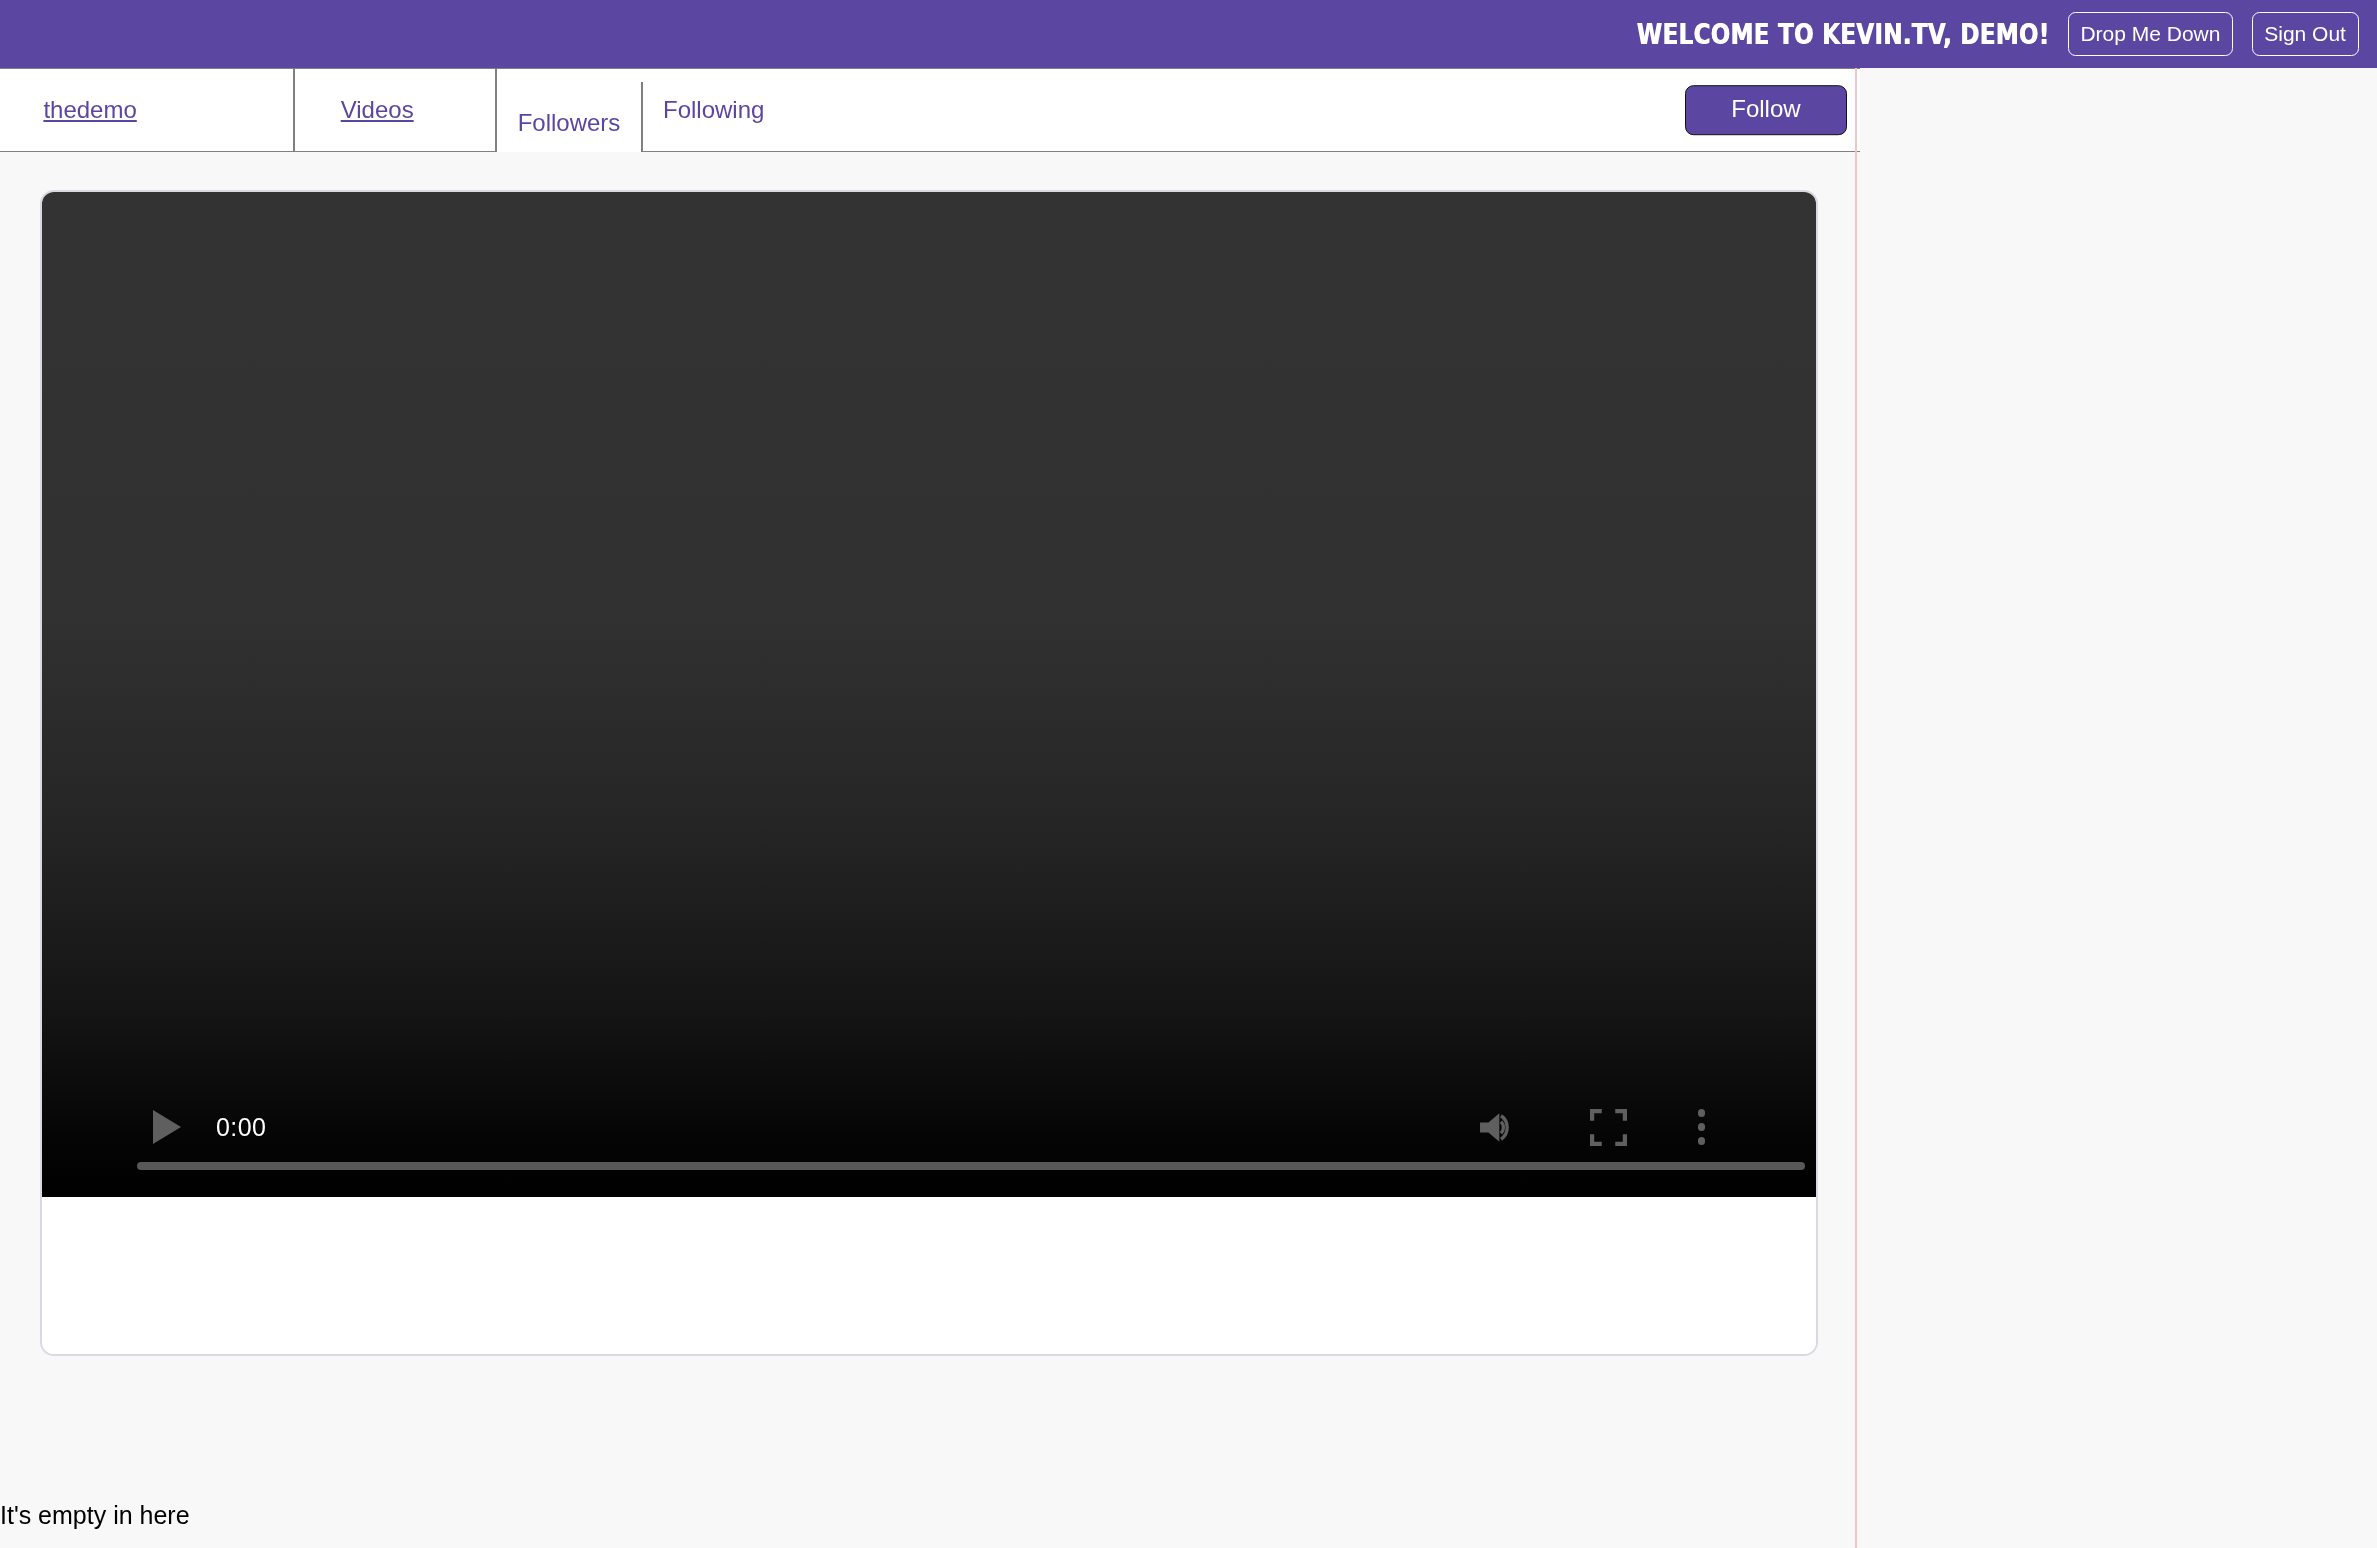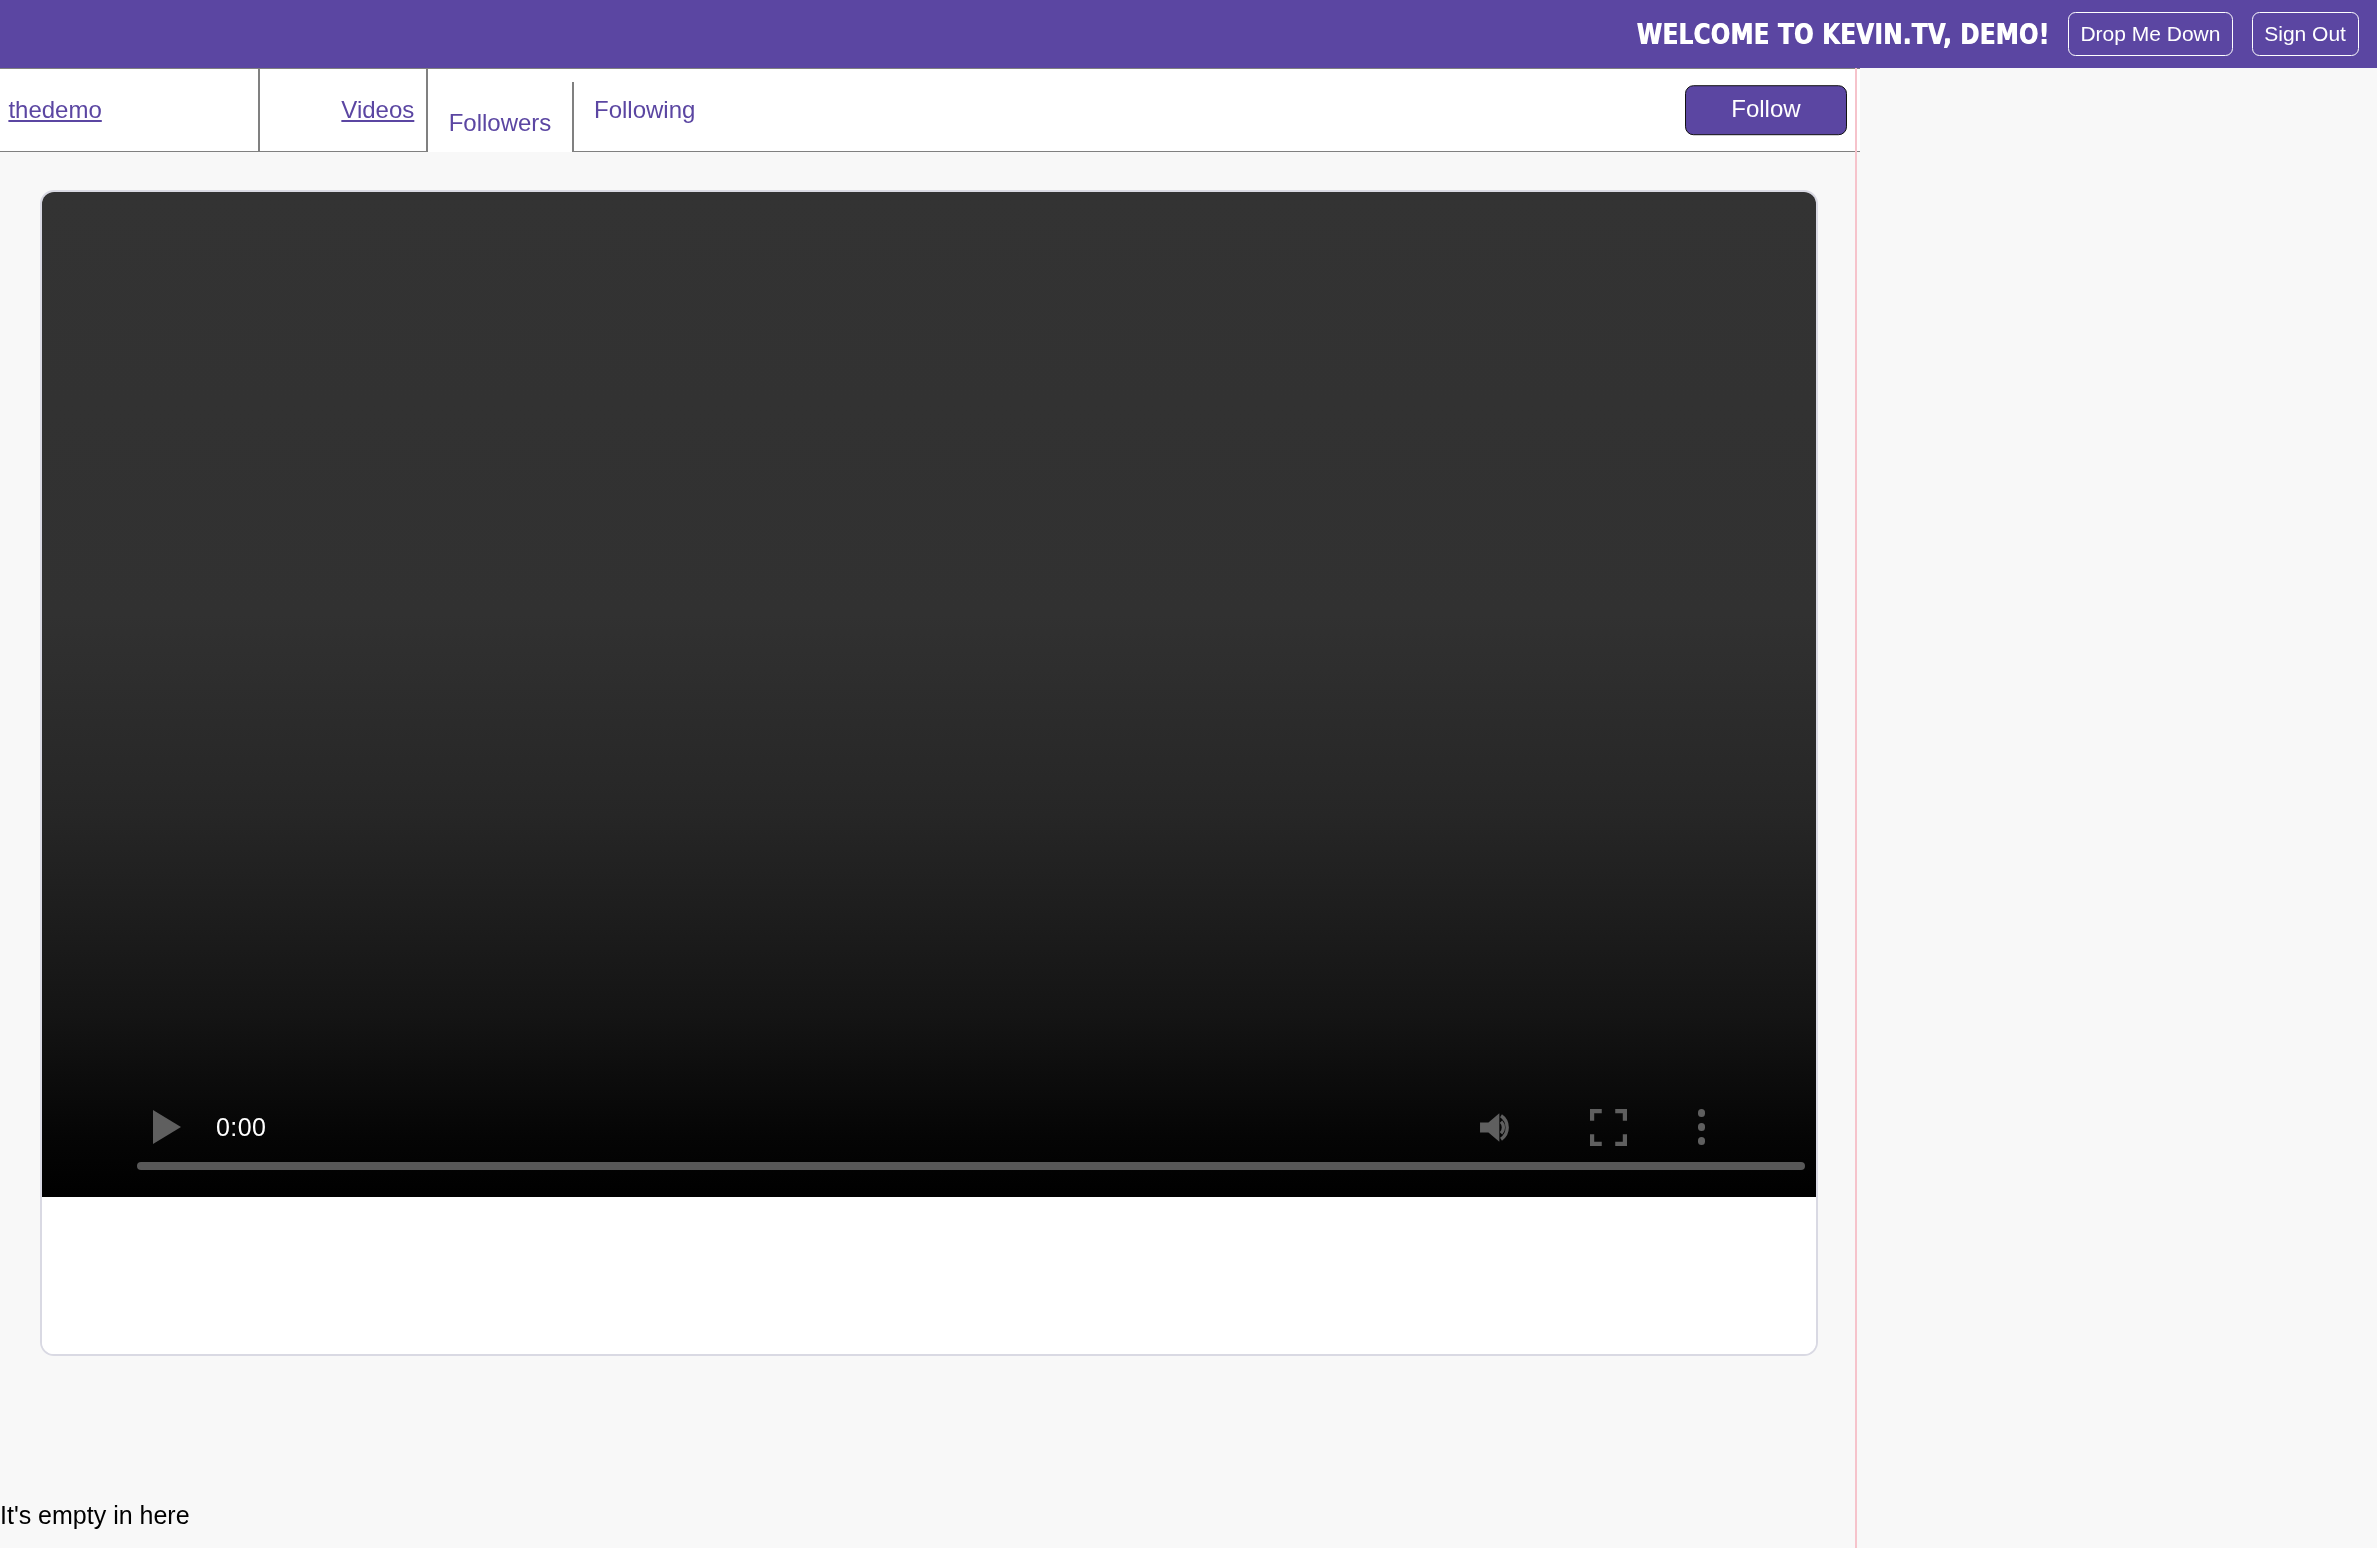--- a/index.html
+++ b/index.html
@@ -72,22 +72,22 @@
   .navtab {
     display: flex;
     align-items: center;
     border-right: 2.5px solid #808080;
     height: 100%;
     padding-left: 11.7px;
     padding-right: 11.7px;
     cursor: pointer;
     background: #ffffff;
   }
-  .navtab.w-user   { width: 260px; padding-left: 8.4px; }
-  .navtab.w-videos { width: 168px; justify-content: flex-end; }
+  .navtab.w-user   { width: 260px; padding-left: 8.4px; margin-left: 35px; }
+  .navtab.w-videos { width: 168px; justify-content: flex-start; margin-left: 34px; }
   .navtab.w-foll   { width: 146px; justify-content: center; margin-top: 13px; }
   .navtab.w-fling  { flex: 1 1 auto; border-right: none; padding-left: 20px;
                      justify-content: flex-start; position: relative; }
   .navtab a {
     color: #5b46a2;
     font-size: 24px;
     font-family: "Liberation Sans", sans-serif;
     text-decoration: none;
     white-space: nowrap;
   }

